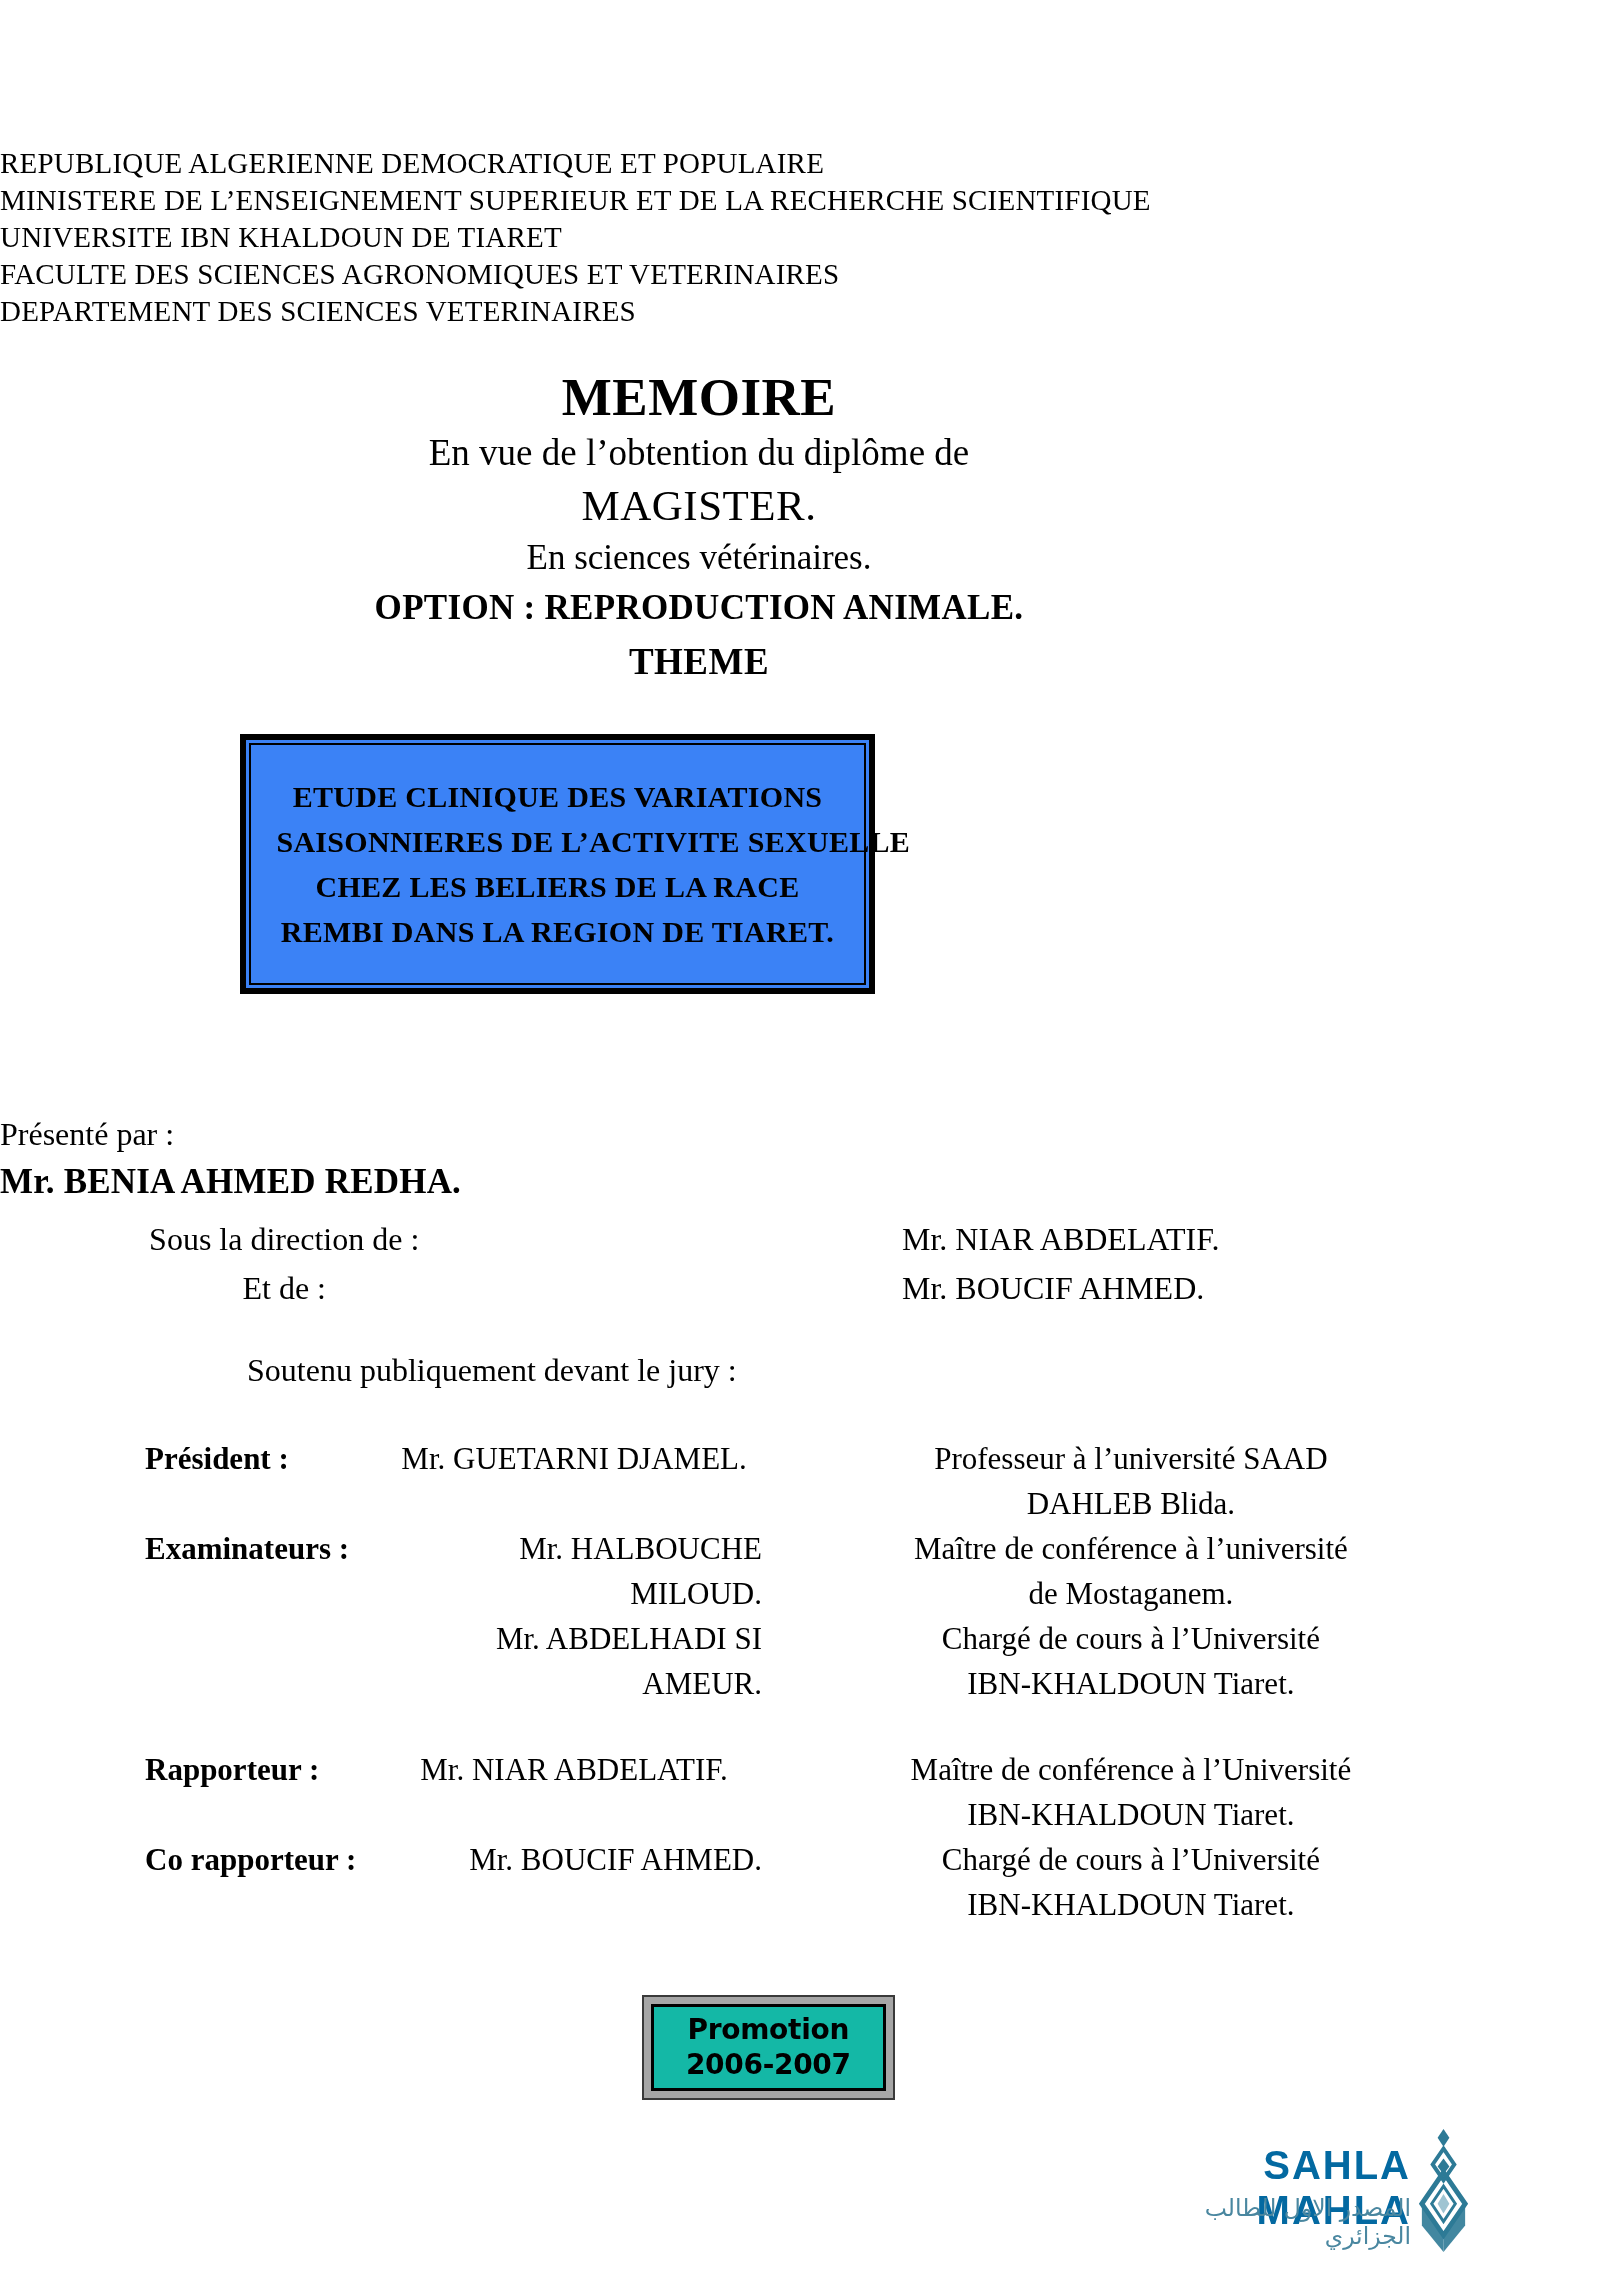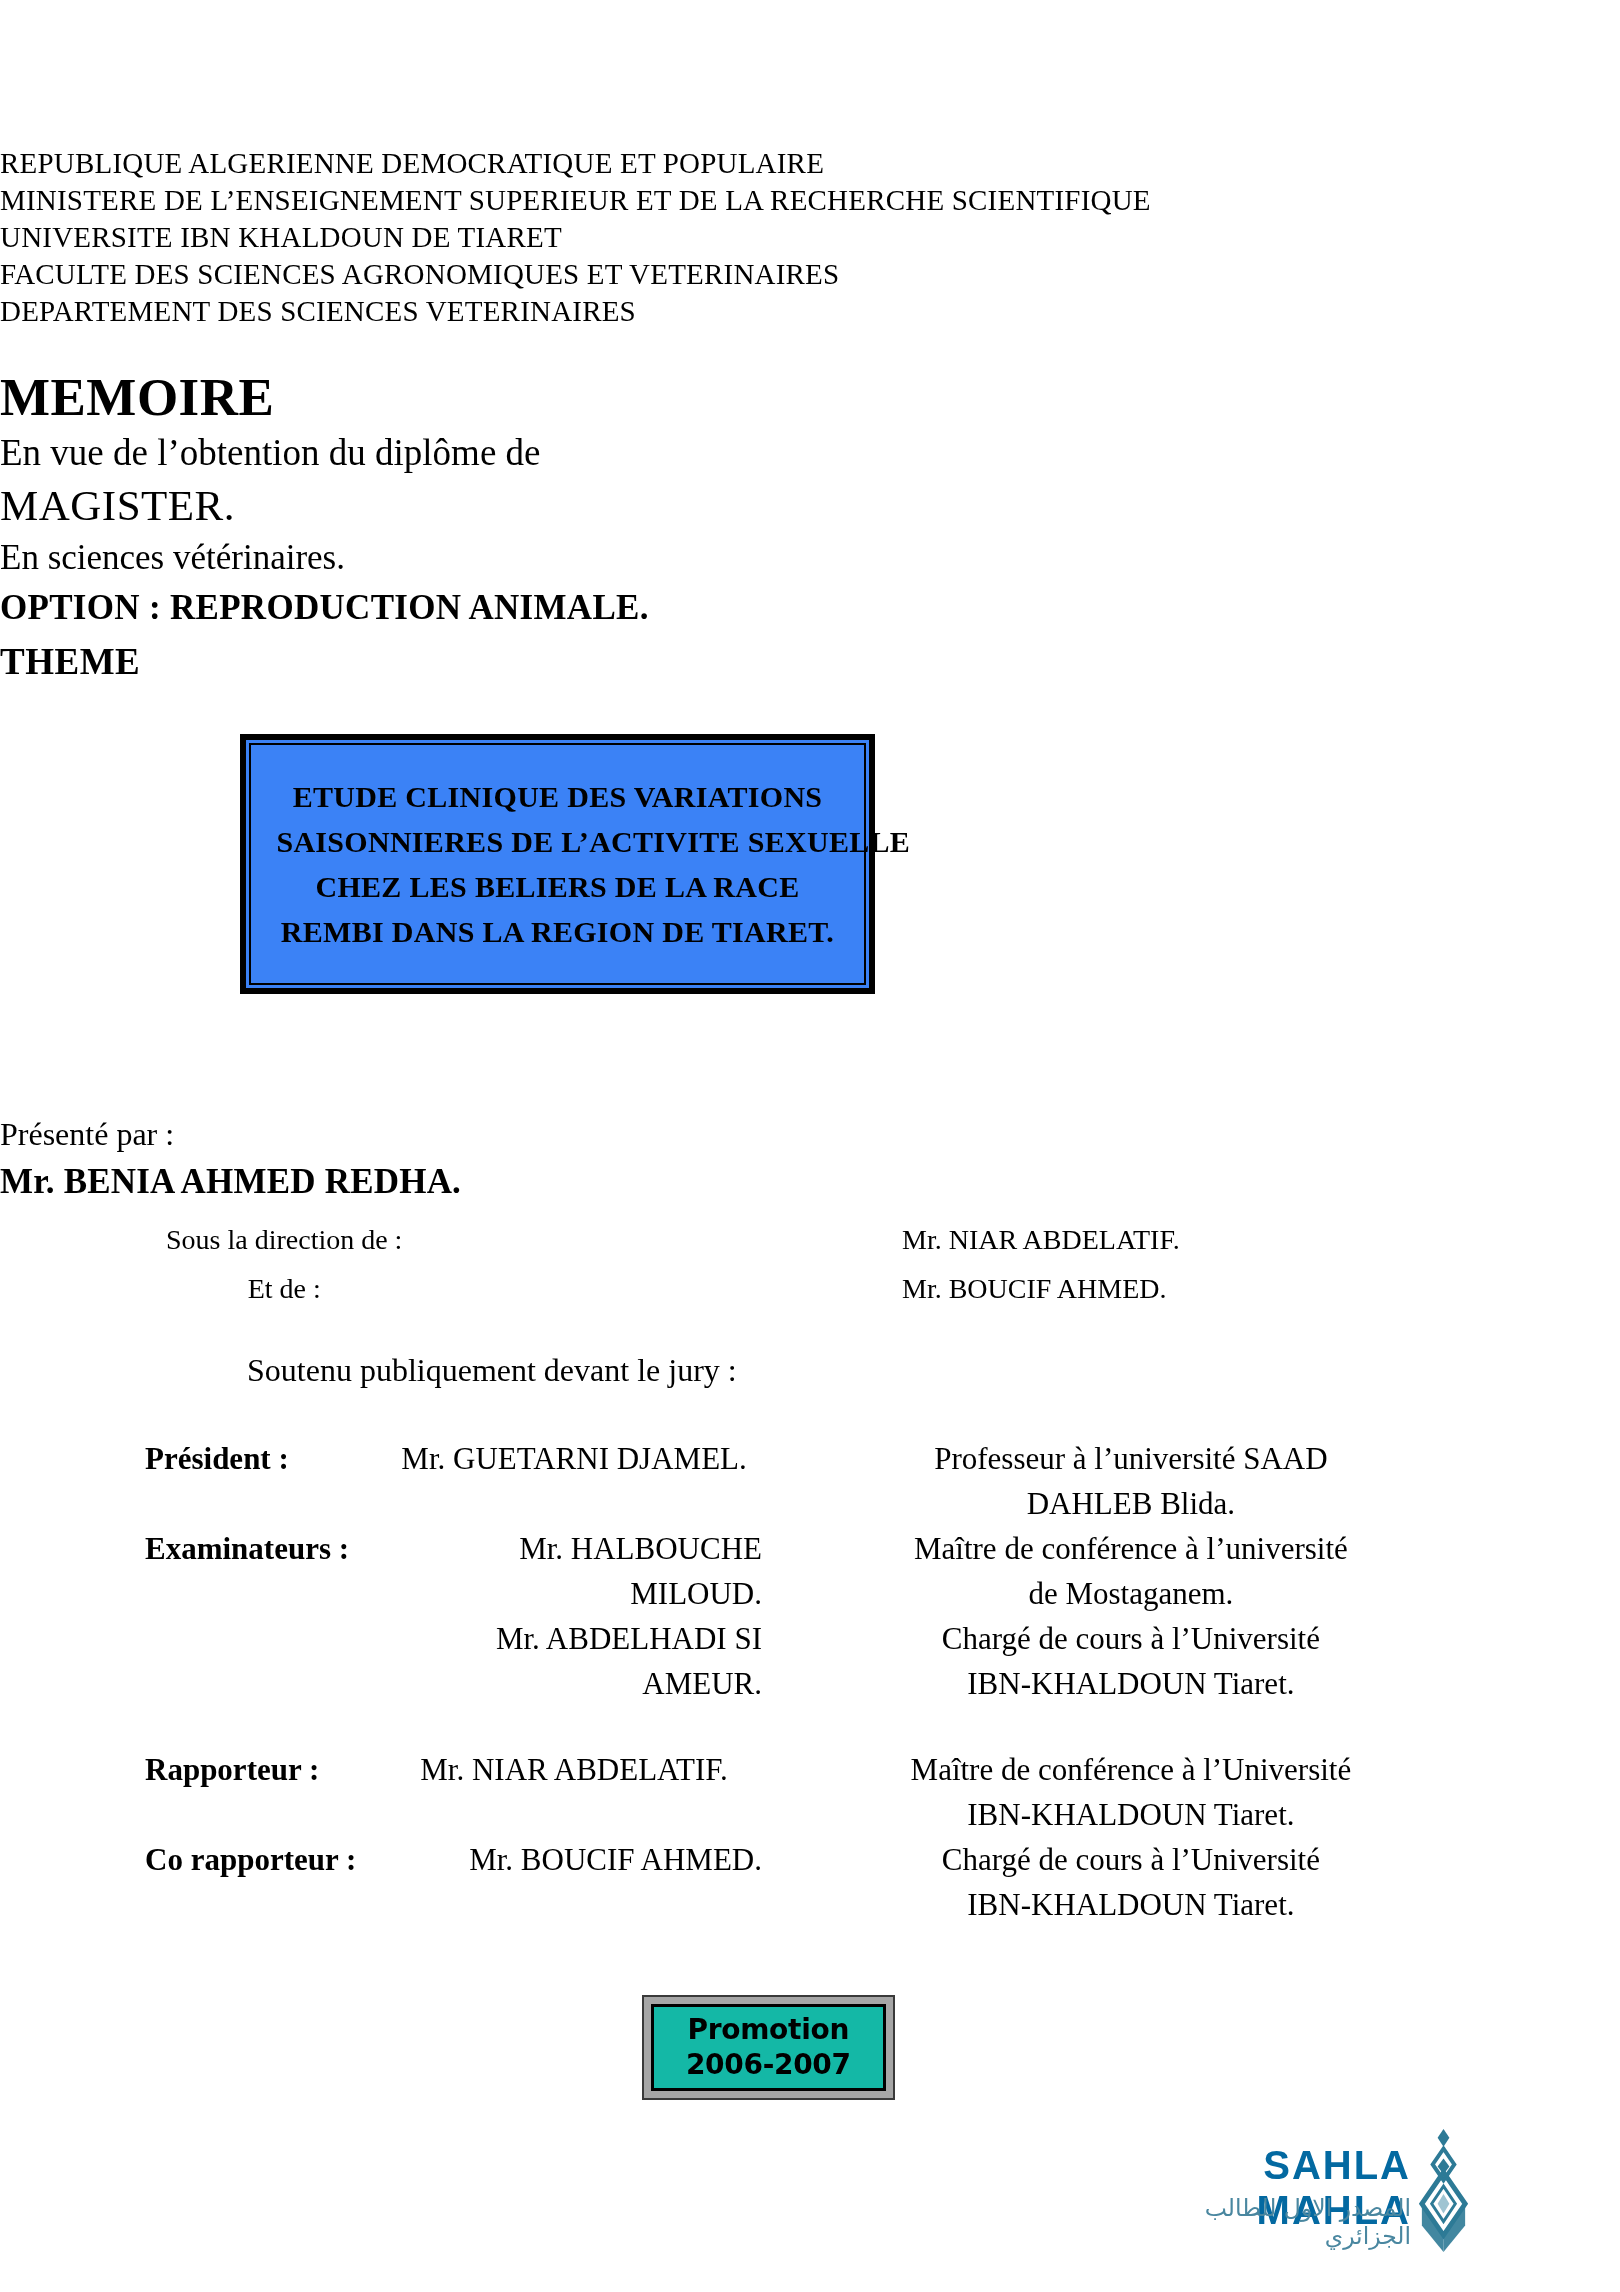--- a/index.html
+++ b/index.html
@@ -34,22 +34,23 @@
     font-size: 29px;
     line-height: 37px;
     letter-spacing: 0.2px;
     white-space: nowrap;
   }
 
   
   .degree-block {
     position: absolute;
     top: 368px;
-    left: 0;
+    left: 13px;
     width: 1372px;
+    text-align: center;
   }
   .memoire {
     font-size: 53px;
     font-weight: bold;
     line-height: 59px;
     letter-spacing: 0.5px;
   }
   .envue {
     font-size: 37px;
     line-height: 51px;
@@ -126,21 +127,21 @@
 
   
   .supervision {
     position: absolute;
     top: 1215px;
     left: 0;
     width: 1620px;
   }
   .sup-row {
     display: flex;
-    font-size: 28px;
+    font-size: 32px;
     line-height: 49px;
   }
   .sup-label {
     width: 588px;
     text-align: center;
     padding-right: 19.6px;
     box-sizing: border-box;
   }
   .sup-value {
     flex: 1;

